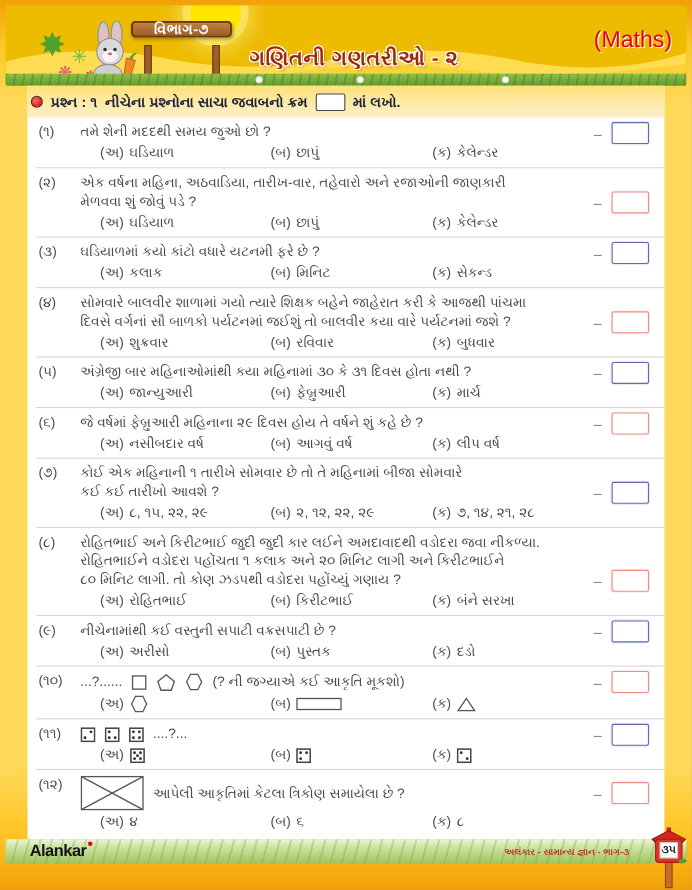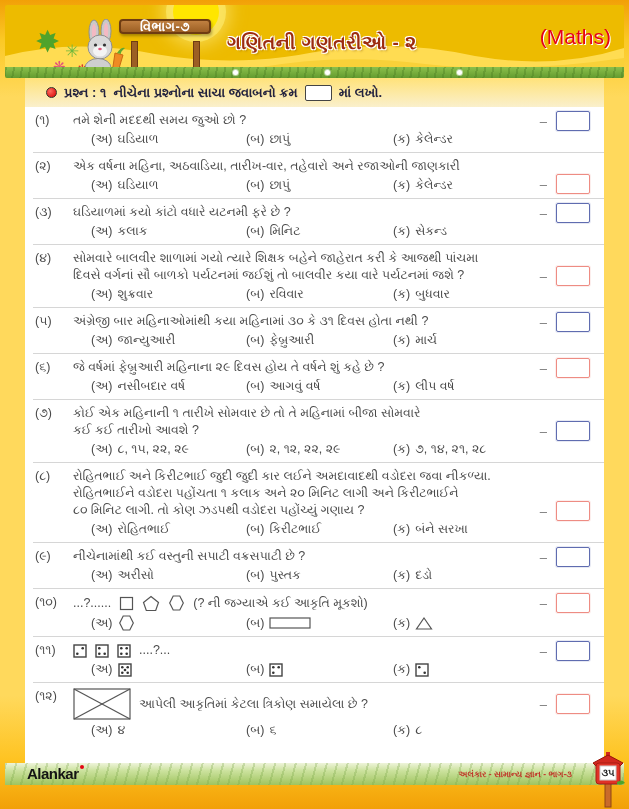--- a/index.html
+++ b/index.html
@@ -18,29 +18,29 @@
   .grass-flower{ position:absolute; bottom:3px; width:5px; height:5px; border-radius:50%;
     background:#fff; box-shadow:0 0 0 1px rgba(255,255,255,.5);}
   .flowers{ position:absolute; left:26px; top:22px; width:90px; height:50px; }
   .flowers span{ position:absolute; line-height:1; }
   .sign-post{ position:absolute; width:7px; height:28px; background:#9C5F24; border:1px solid #6E3C12; top:36px;}
   .sign{ position:absolute; left:114px; top:14px; width:92px; height:15px;
     background:linear-gradient(#C08040,#9C5F24); border:2px solid #6E3C12; border-radius:4px;
     color:#FFF; font-weight:bold; font-size:13px; display:flex; align-items:center; justify-content:center;
     box-shadow:1px 2px 3px rgba(0,0,0,.3); letter-spacing:.5px;}
   .rabbit{ position:absolute; left:74px; top:14px; }
-  .title{ position:absolute; left:222px; top:27px; font-size:19px; font-weight:bold; color:#9C2B0E;
+  .title{ position:absolute; left:222px; top:38px; font-size:19px; font-weight:bold; color:#9C2B0E;
     letter-spacing:.5px; white-space:nowrap;
     text-shadow:-1px -1px 0 #fff,1px -1px 0 #fff,-1px 1px 0 #fff,1px 1px 0 #fff,2px 2px 2px rgba(120,70,0,.35);}
   .maths{ position:absolute; right:13px; top:20px; font-size:21px; font-weight:normal; color:#E50019;
     text-shadow:1px 1px 0 #fff;}
   
   .content{ position:absolute; left:25px; right:25px; top:78px; bottom:46px; background:#FFF; overflow:hidden;}
   .instruction{ height:29px; background:linear-gradient(#FFE27A,#FAF0CC); display:flex; align-items:center;
-    gap:7px; padding-left:21px; font-weight:bold; color:#23233F; font-size:13px;}
+    gap:7px; padding-left:3px; font-weight:bold; color:#23233F; font-size:13px;}
   .bullet{ width:11px; height:11px; border-radius:50%; flex:0 0 auto;
     background:radial-gradient(circle at 35% 35%, #FF6A5E, #D60000); border:1.5px solid #33332a;}
   .instr-box{ display:inline-block; width:27px; height:16px; border:1.5px solid #444; background:#fff; border-radius:2px;}
   .questions{ padding-left:8px; }
   .q-row{ position:relative; padding:5px 72px 4px 0; border-bottom:1px solid #D6D6D6; }
   .q-row:last-child{ border-bottom:none; }
   .q-line{ display:flex; font-size:12.5px; color:#4A4A4A; line-height:17px; }
   .q-num{ flex:0 0 40px; padding-left:2px; }
   .q-cont{ flex:1; }
   .q-flex{ display:flex; align-items:center; gap:8px; flex-wrap:nowrap; }
@@ -143,20 +143,24 @@
           <div class="q-ans" style="top: 4px;">
             <span class="dash">–</span>
             <span class="ans-box blue"></span>
           </div>
         </div>
         <div class="q-row">
           <div class="q-line">
             <span class="q-num">(૨)</span>
             <span class="q-cont">એક વર્ષના મહિના, અઠવાડિયા, તારીખ-વાર, તહેવારો અને રજાઓની જાણકારી</span>
           </div>
+          <div class="q-line">
+            <span class="q-num"></span>
+            <span class="q-cont">મેળવવા શું જોવું પડે ?</span>
+          </div>
           <div class="q-opts">
             <span class="opt">
               <span class="opt-label">(અ)</span>
               <span>ઘડિયાળ</span>
             </span>
             <span class="opt">
               <span class="opt-label">(બ)</span>
               <span>છાપું</span>
             </span>
             <span class="opt">

